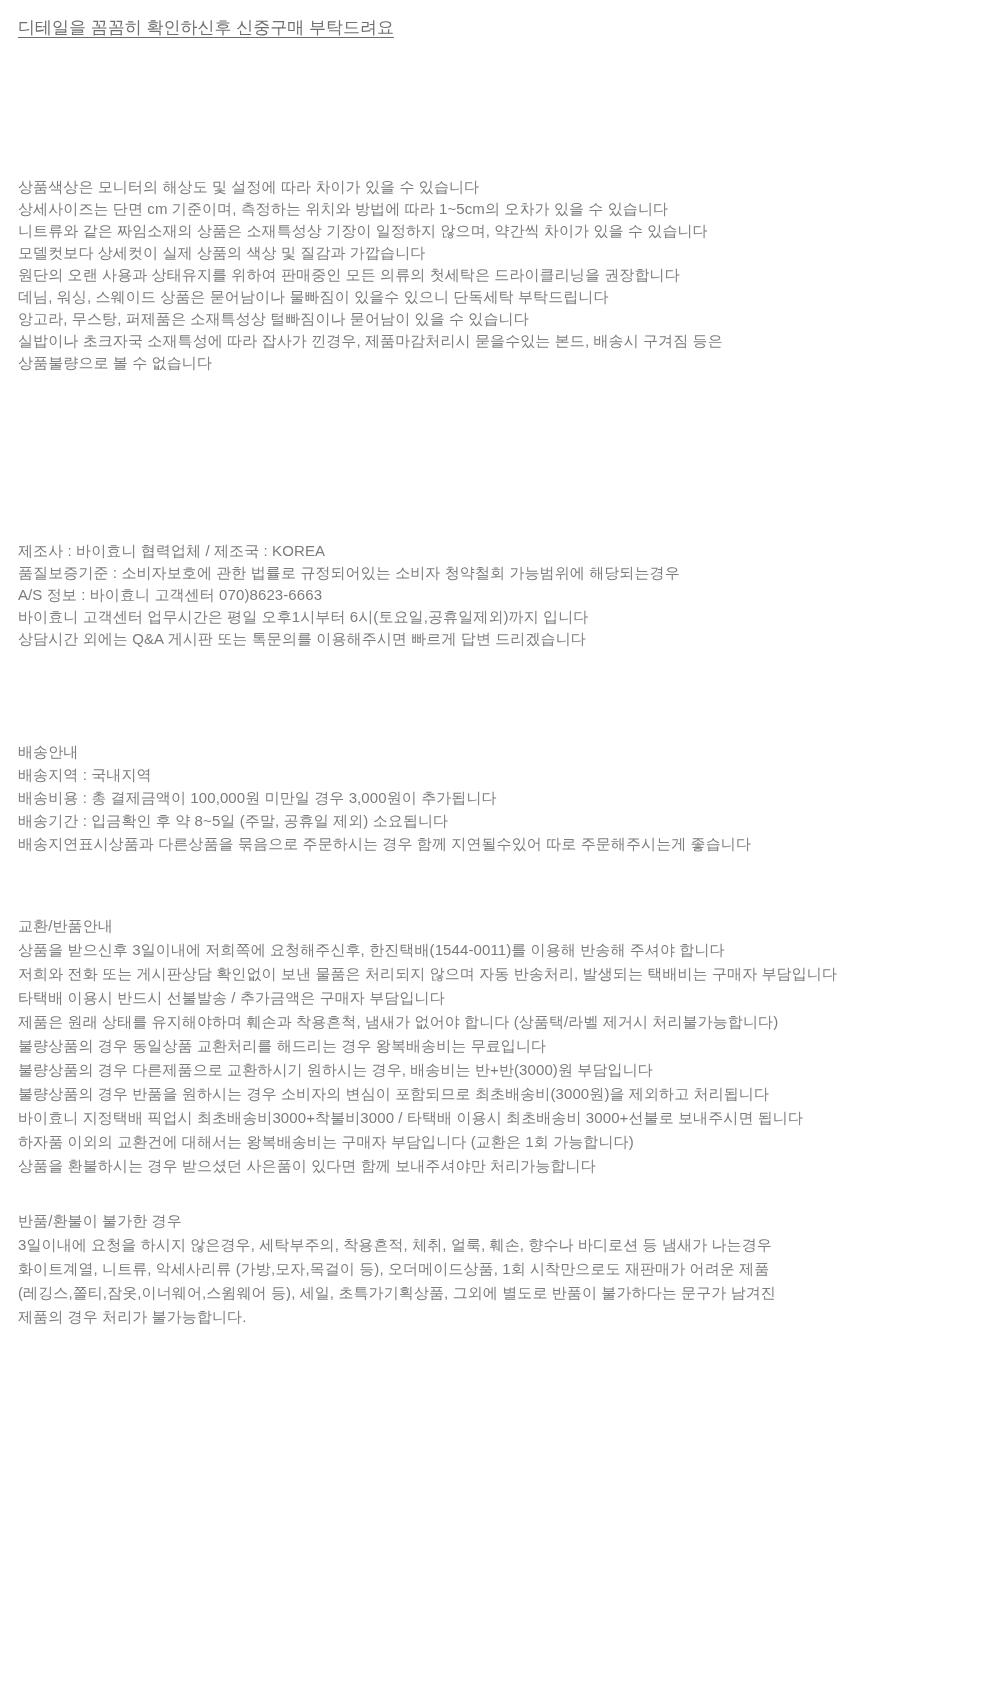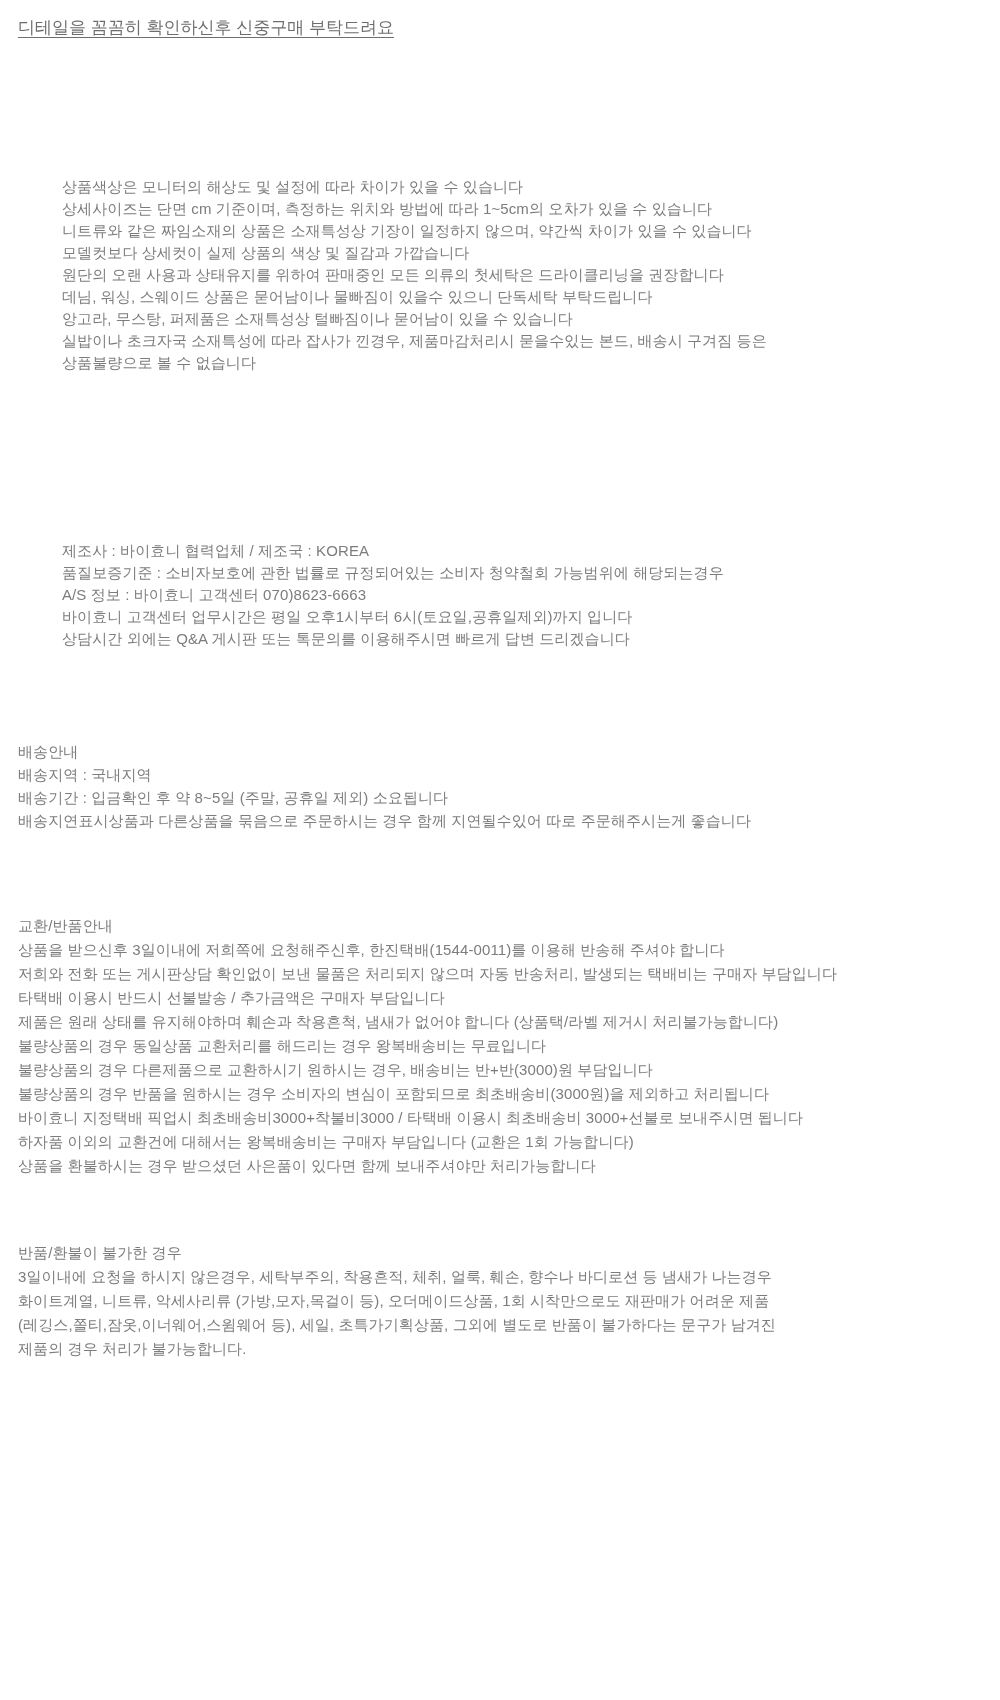--- a/index.html
+++ b/index.html
@@ -34,28 +34,28 @@
     left: 18px;
     right: 0;
     color: #7c7c7c;
     font-size: 15px;
     font-weight: 400;
   }
   .text-block .line {
     white-space: nowrap;
     letter-spacing: 0.1px;
   }
-  .lh22 .line { line-height: 22px; height: 22px; margin-left: 44px; }
+  .lh22 .line { line-height: 22px; height: 22px; }
   .lh23 .line { line-height: 23px; height: 23px; }
   .lh24 .line { line-height: 24px; height: 24px; }
   #product-notes   { top: 176px; }
   #manufacturer    { top: 540px; }
   #shipping        { top: 740px; }
   #exchange-return { top: 914px; }
-  #no-return       { top: 1209px; margin-top: 32px; }
+  #no-return       { top: 1209px; }
   .copyright-warning {
     position: absolute;
     top: 1480px;
     left: 12px;
     font-size: 16.5px;
     font-weight: 700;
     color: #4d4d4d;
     white-space: nowrap;
     letter-spacing: 0.1px;
   }
@@ -83,20 +83,21 @@
     <div class="line">제조사 : 바이효니 협력업체 / 제조국 : KOREA</div>
     <div class="line">품질보증기준 : 소비자보호에 관한 법률로 규정되어있는 소비자 청약철회 가능범위에 해당되는경우</div>
     <div class="line">A/S 정보 : 바이효니 고객센터 070)8623-6663</div>
     <div class="line">바이효니 고객센터 업무시간은 평일 오후1시부터 6시(토요일,공휴일제외)까지 입니다</div>
     <div class="line">상담시간 외에는 Q&amp;A 게시판 또는 톡문의를 이용해주시면 빠르게 답변 드리겠습니다</div>
   </div>
 
   <div id="shipping" class="text-block lh23">
     <div class="line">배송안내</div>
     <div class="line">배송지역 : 국내지역</div>
+    <div class="line">배송비용 : 총 결제금액이 100,000원 미만일 경우 3,000원이 추가됩니다</div>
     <div class="line">배송기간 : 입금확인 후 약 8~5일 (주말, 공휴일 제외) 소요됩니다</div>
     <div class="line">배송지연표시상품과 다른상품을 묶음으로 주문하시는 경우 함께 지연될수있어 따로 주문해주시는게 좋습니다</div>
   </div>
 
   <div id="exchange-return" class="text-block lh24">
     <div class="line">교환/반품안내</div>
     <div class="line">상품을 받으신후 3일이내에 저희쪽에 요청해주신후, 한진택배(1544-0011)를 이용해 반송해 주셔야 합니다</div>
     <div class="line">저희와 전화 또는 게시판상담 확인없이 보낸 물품은 처리되지 않으며 자동 반송처리, 발생되는 택배비는 구매자 부담입니다</div>
     <div class="line">타택배 이용시 반드시 선불발송 / 추가금액은 구매자 부담입니다</div>
     <div class="line">제품은 원래 상태를 유지해야하며 훼손과 착용흔척, 냄새가 없어야 합니다 (상품택/라벨 제거시 처리불가능합니다)</div>

